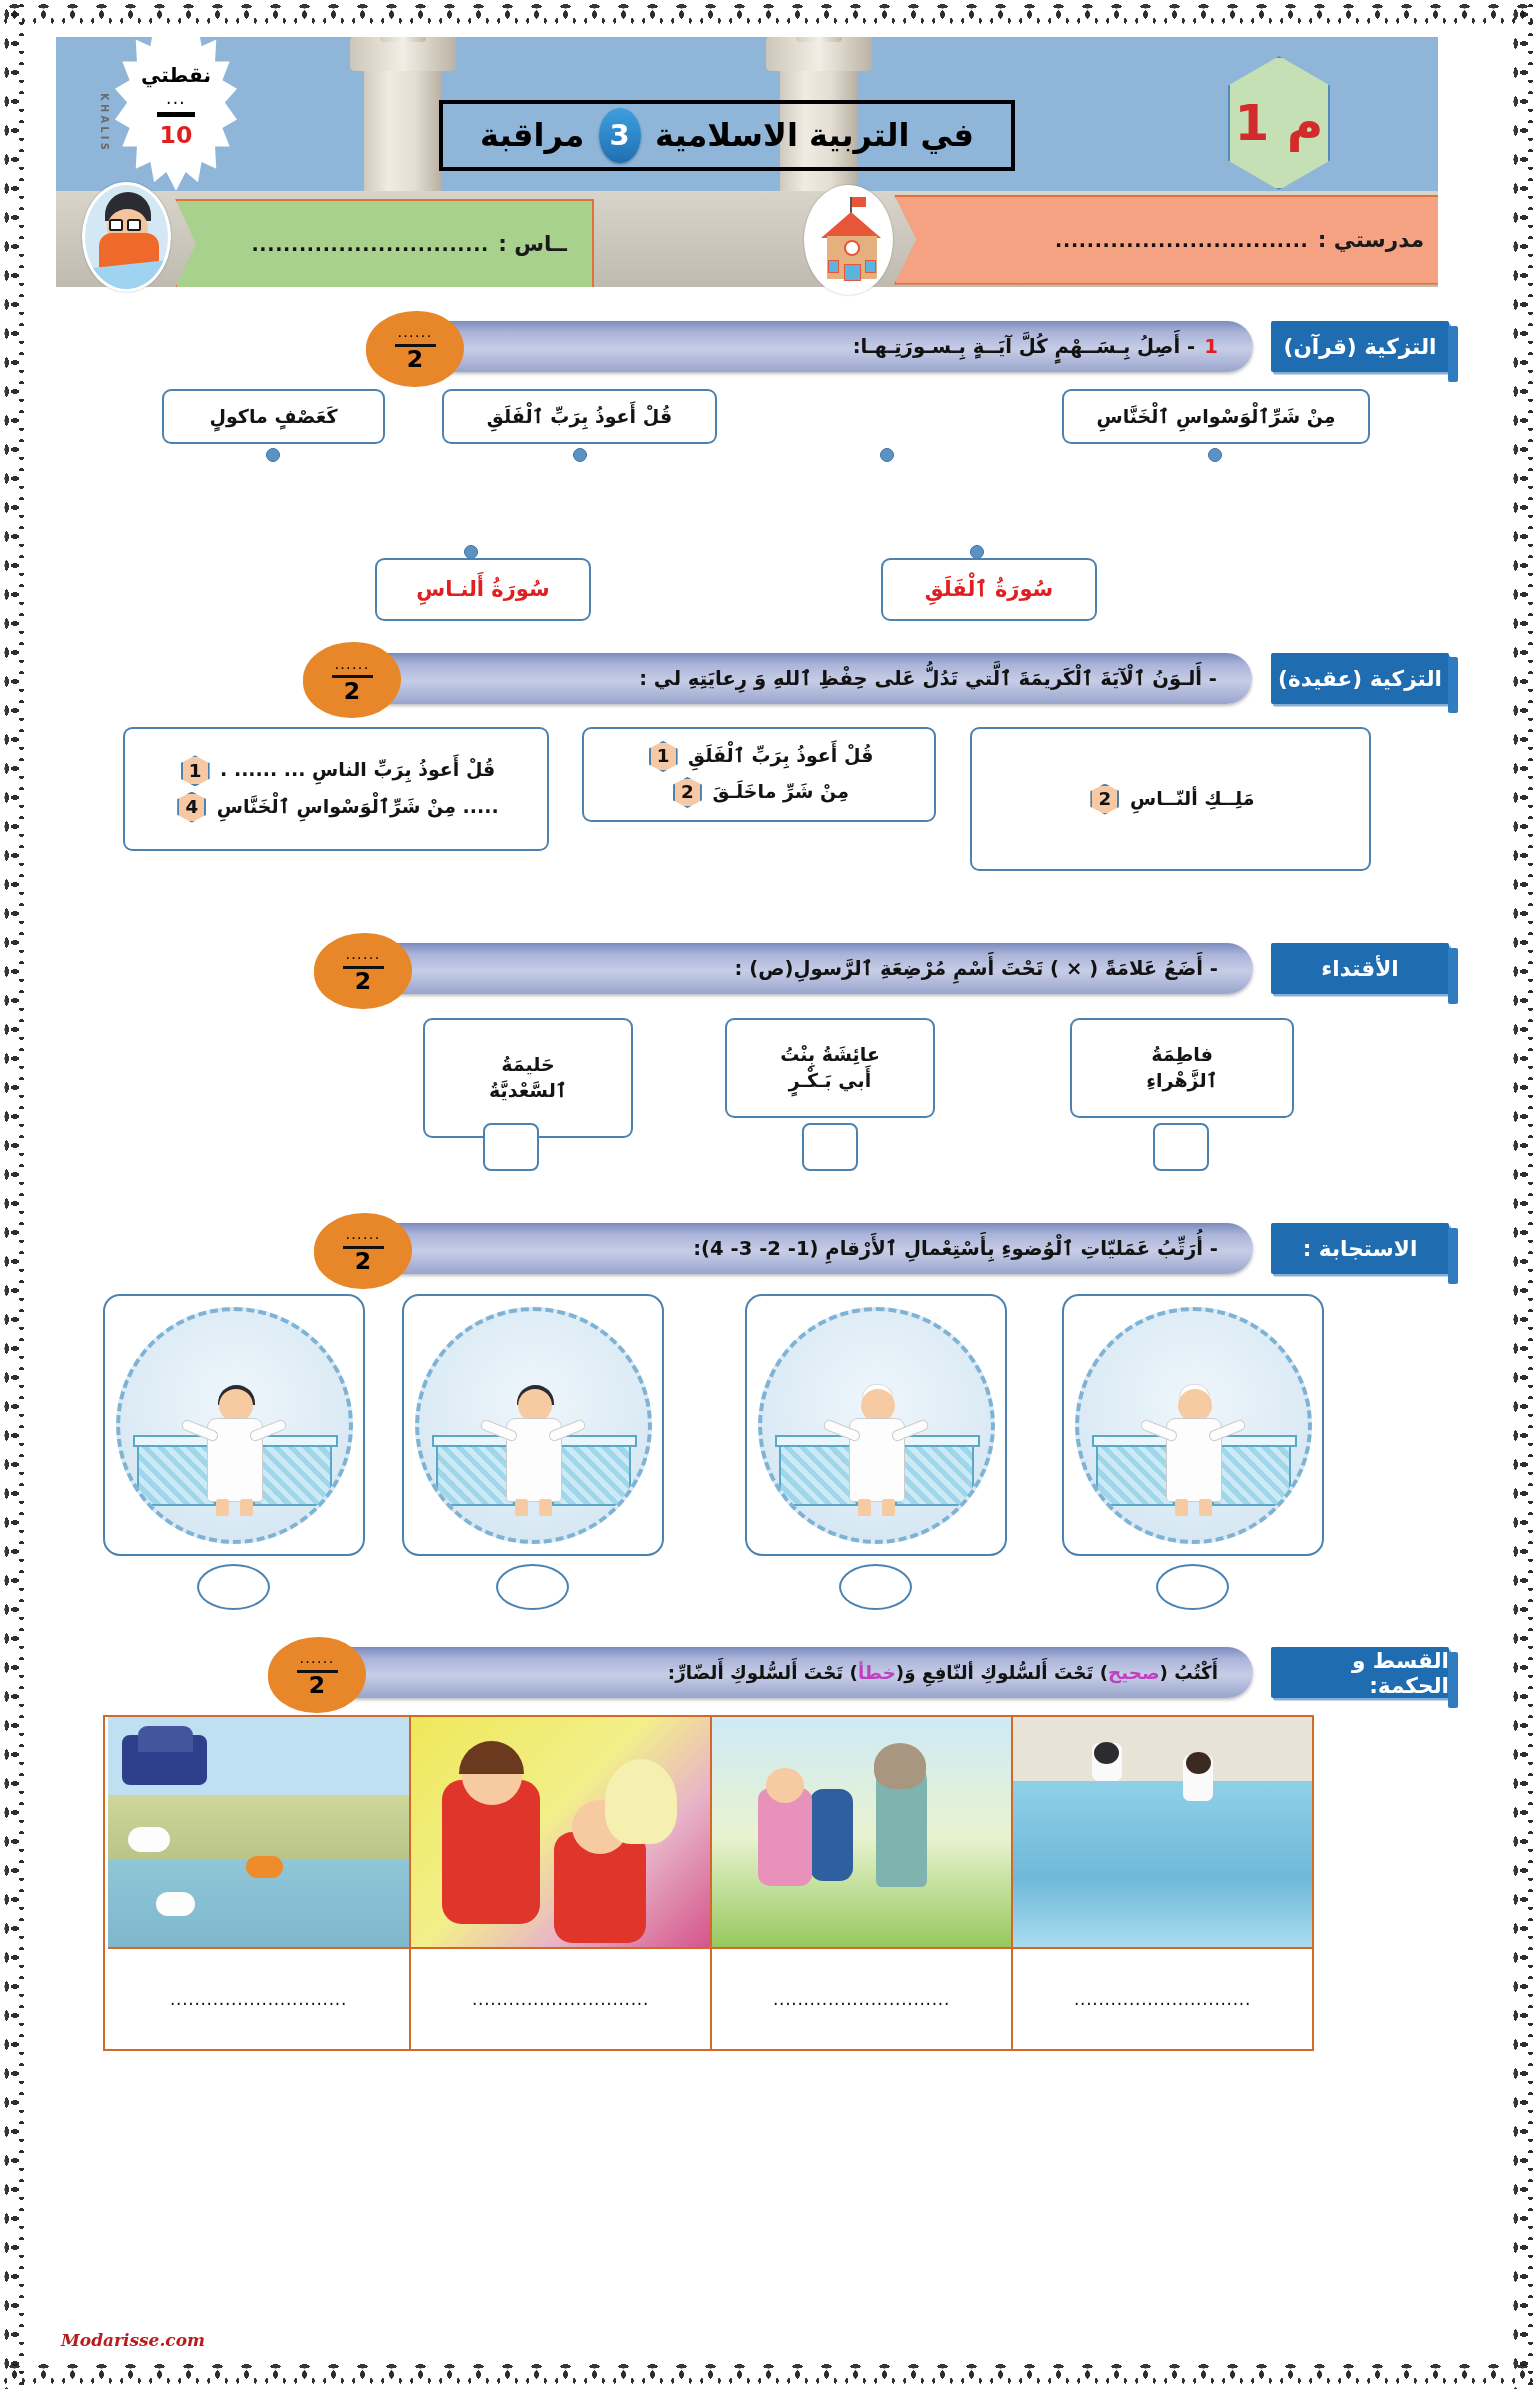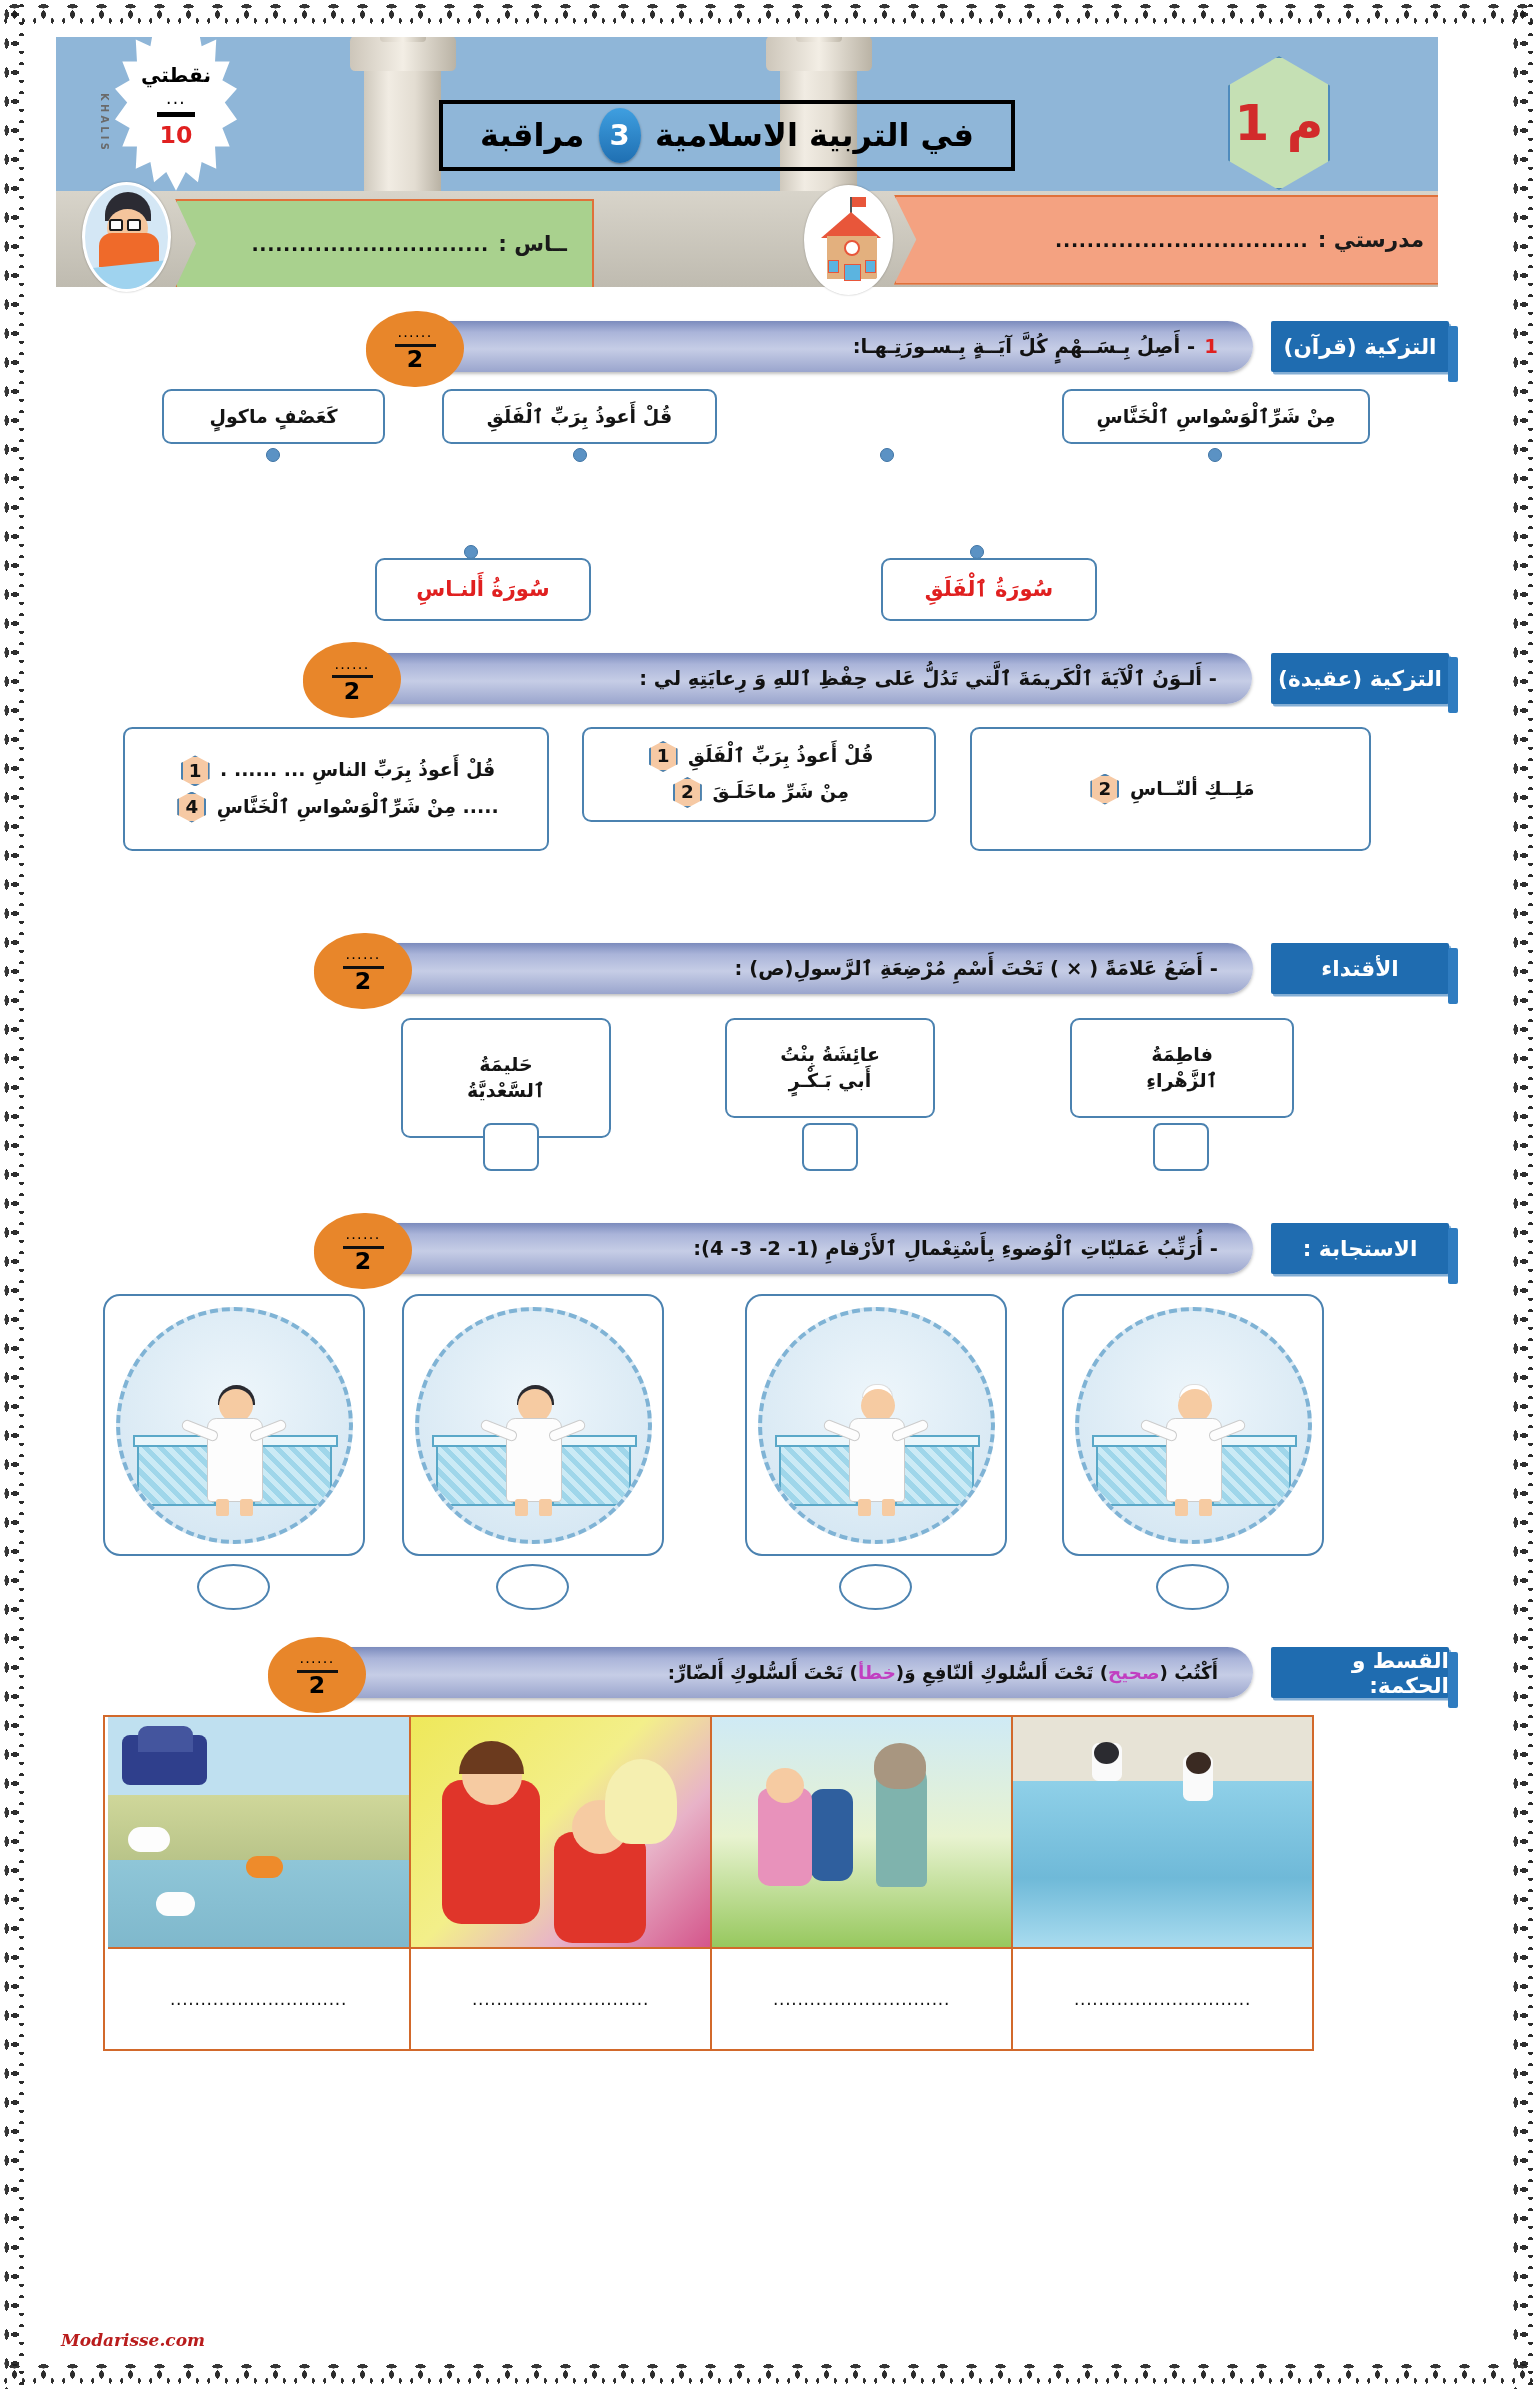--- a/index.html
+++ b/index.html
@@ -397,21 +397,21 @@
       <div class="pill" style="top:6.5px;left:327px;width:894px">
         <span>- أَلـوَنُ ٱلْآيَةَ ٱلْكَريمَةَ ٱلَّتي تَدُلُّ عَلى حِفْظِ ٱللهِ وَ رِعايَتِهِ لي :</span>
       </div>
 
       <div class="score-oval" style="top:-3.9px;left:272px">
         <span class="dots">......</span>
         <span class="line"></span>
         <span class="den">2</span>
       </div>
 
-      <div class="card" style="top:81px;left:939px;width:401px;height:124px">
+      <div class="card" style="top:81px;left:939px;width:401px;height:144px">
         <div>
           <span>مَلِــكِ ألنّــاسِ</span>
           <span class="hexnum">2</span>
         </div>
       </div>
 
       <div class="card" style="top:81px;left:551px;width:354px;height:95px">
         <div>
           <div>
             <span>قُلْ أَعوذُ بِرَبِّ ٱلْفَلَقِ</span>
@@ -460,21 +460,21 @@
       <div class="tick-box" style="top:189px;left:1122px"></div>
 
       <div class="card" style="top:84px;left:694px;width:210px;height:100px">
         <div>
           <div>عائِشَةُ بِنْتُ</div>
           <div>أَبي بَـكْـرٍ</div>
         </div>
       </div>
       <div class="tick-box" style="top:189px;left:771px"></div>
 
-      <div class="card" style="top:84px;left:370px;width:210px;height:120px">
+      <div class="card" style="top:84px;left:392px;width:210px;height:120px">
         <div>
           <div>حَليمَةُ</div>
           <div>ٱلسَّعْديَّةُ</div>
         </div>
       </div>
       <div class="tick-box" style="top:189px;left:452px"></div>
     </div>
 
     <div class="section" style="top:1184px;height:413px">
       <div class="sect-label" style="top:9.2px;left:1240px">الاستجابة :</div>

